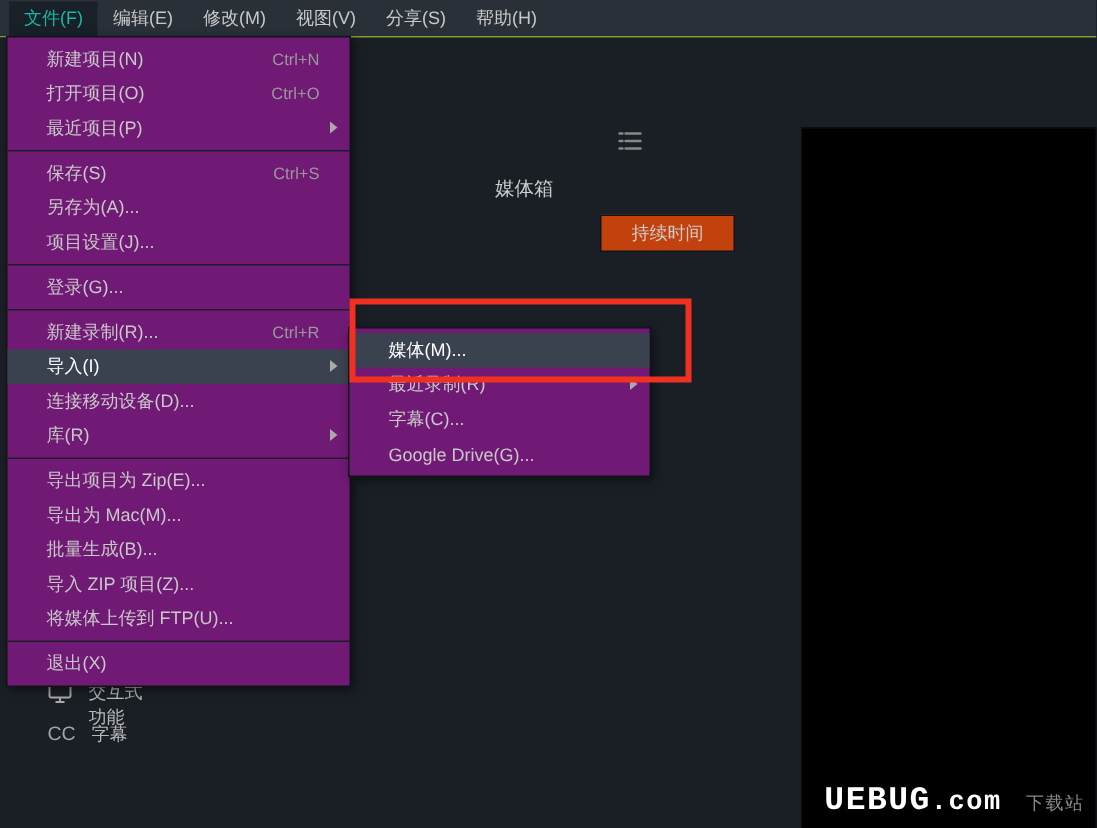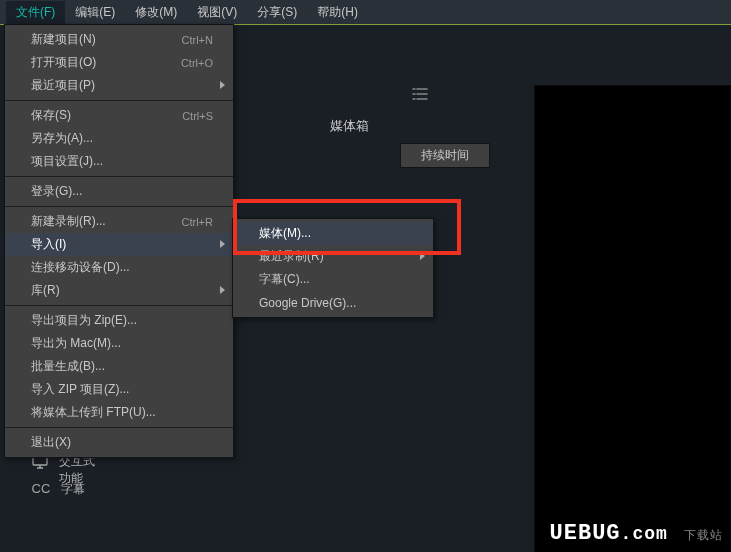--- a/index.html
+++ b/index.html
@@ -8,23 +8,23 @@
 .menubar .m.open{background:#1a2028;color:#14b8a6}
 .divider{height:1px;background:#7fa030}
 .work{position:absolute;left:0;top:25px;right:0;bottom:0;display:flex}
 .leftcol{width:100px;background:#1a1f26;padding-top:400px}
 .sideitem{display:flex;height:28px;padding-left:31px;gap:10px;color:#b8b8b8}
 .sideitem .ic{width:20px;display:inline-flex;justify-content:center}
 .mid{flex:1;position:relative}
 .toolbar{position:absolute;left:0;right:0;top:55px;height:28px;display:flex;align-items:center}
 .toolbar .tb{width:60px;display:flex;justify-content:center;color:#999}
 .panelhead{position:absolute;left:230px;top:92px;color:#ccc;font-size:13px}
-.colhead{position:absolute;left:300px;top:118px;background:#404040;padding:3px 20px;border:1px solid #101418;font-size:12px;color:#ccc}
+.colhead{position:absolute;left:300px;top:118px;background:#c2410c;padding:3px 20px;border:1px solid #101418;font-size:12px;color:#ccc}
 .preview{position:absolute;right:0;top:60px;width:195px;height:480px;background:#000;border:1px solid #0a0a0a}
-.menu{position:absolute;background:#404040;border:1px solid #0f1418;box-shadow:2px 2px 6px rgba(0,0,0,.5);padding:3px 0}
+.menu{position:absolute;background:#701a75;border:1px solid #0f1418;box-shadow:2px 2px 6px rgba(0,0,0,.5);padding:3px 0}
 .menu .item{display:flex;align-items:center;height:23px;padding:0 20px 0 26px;position:relative;cursor:pointer;white-space:nowrap}
 .menu .item:hover,.menu .item.hover{background:#3a4250;color:#fff}
 .menu .item .sc{margin-left:auto;padding-left:30px;color:#999;font-size:11px}
 .menu .item .arr{position:absolute;right:8px;top:7px;width:0;height:0;border-top:4px solid transparent;border-bottom:4px solid transparent;border-left:5px solid #aaa}
 .menu .sep{height:1px;background:#1a1f26;margin:3px 0}
 .menu1{left:4px;top:24px;width:228px}
 .menu2{left:232px;top:218px;width:200px}
 .highlight{position:absolute;left:233px;top:199px;width:220px;height:48px;border:4px solid #f03020;pointer-events:none;z-index:50}
 .watermark{position:absolute;right:8px;bottom:6px;font-family:Liberation Mono, monospace;font-weight:bold;color:#fff;font-size:22px;letter-spacing:1px;z-index:60}
 .watermark .s1{font-size:18px}

